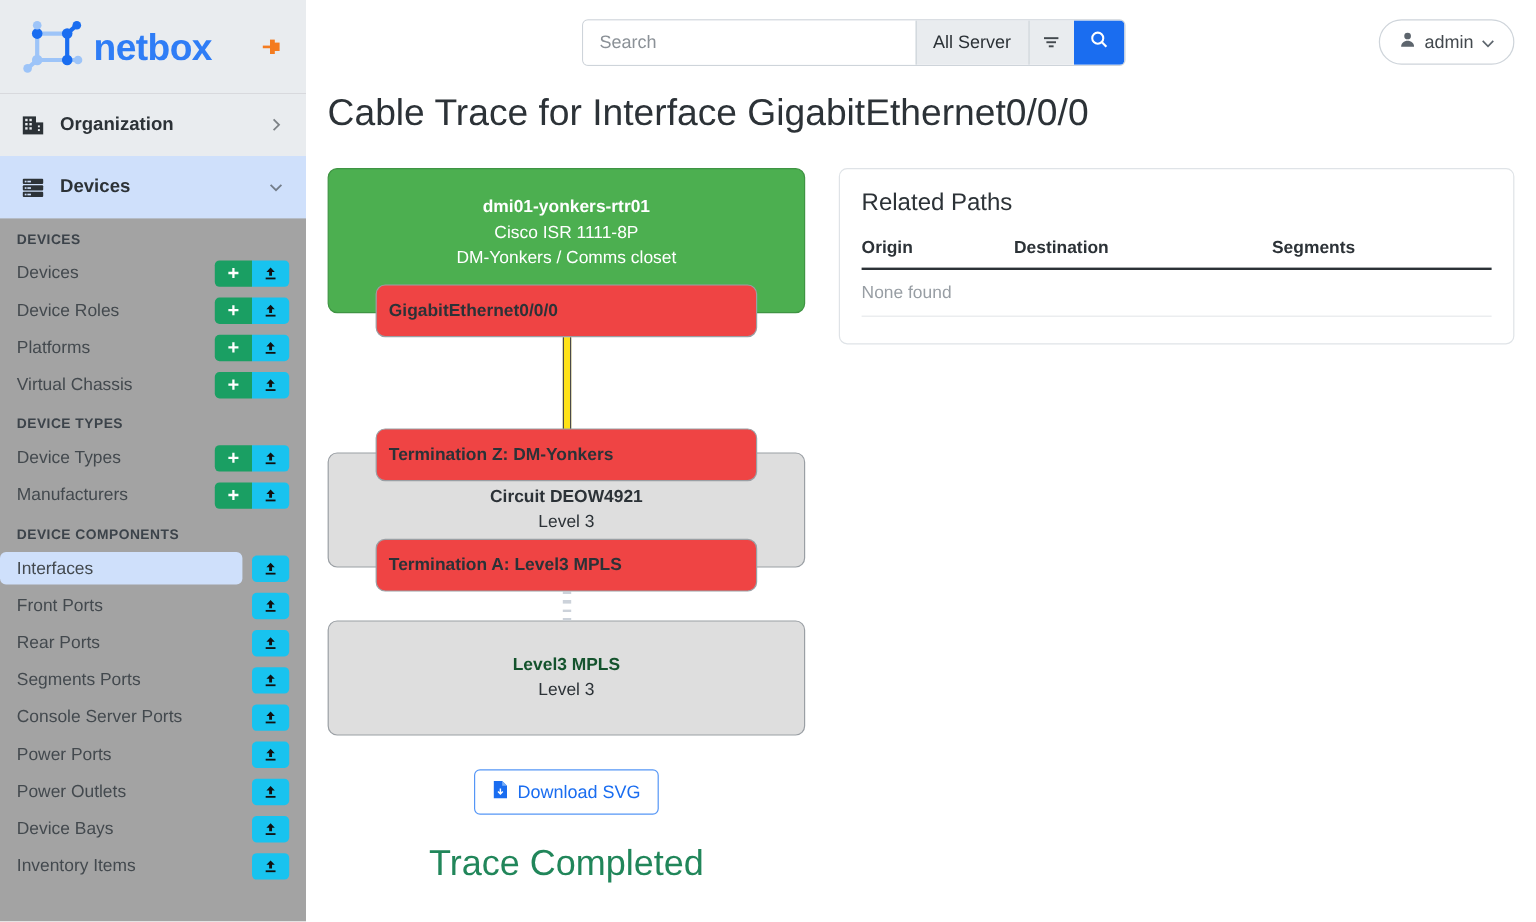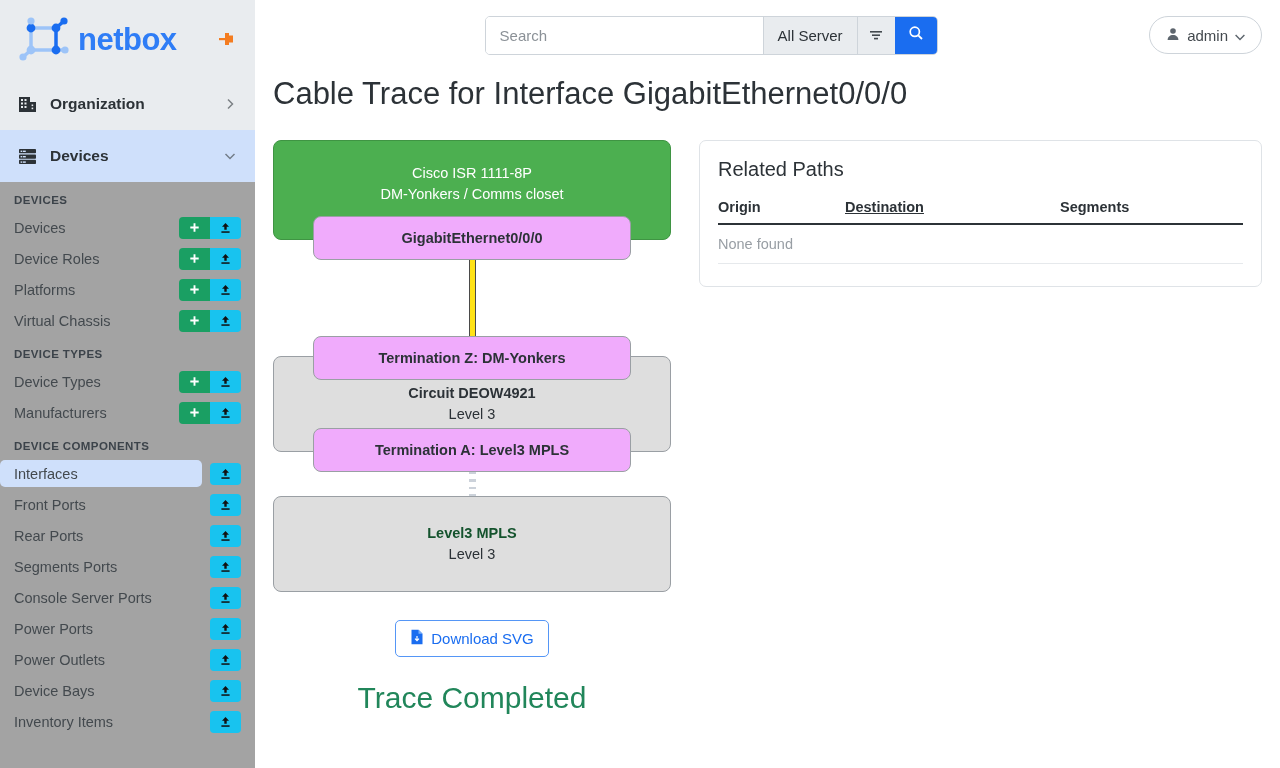--- a/index.html
+++ b/index.html
@@ -142,24 +142,23 @@
     color: #ffffff;
     text-align: center;
     padding: 22px 10px 34px 10px;
     position: relative;
     z-index: 1;
   }
   .node-device .n1 { font-size: 14.5px; font-weight: 700; line-height: 1.45; }
   .node-device .n2, .node-device .n3 { font-size: 14.5px; font-weight: 400; line-height: 1.45; }
 
   .node-term {
-    background: #f0abfc;
+    background: #ef4444;
     border: 1px solid #9a9fa4;
     border-radius: 8px;
-    text-align: center;
     font-size: 14.5px; font-weight: 700; color: #2c3237;
     padding: 13px 10px;
     width: 318px;
     margin: -24px auto 0 auto;
     position: relative;
     z-index: 3;
   }
 
   .cable-seg {
     position: relative;
@@ -242,21 +241,21 @@
   table.paths { width: 100%; border-collapse: collapse; }
   table.paths th {
     text-align: left; font-size: 14.5px; font-weight: 700; color: #2c3237;
     padding: 0 0 8px 0; border-bottom: 2px solid #2c3237;
   }
   table.paths td {
     font-size: 14.5px; color: #989ea4; padding: 11px 0;
     border-bottom: 1px solid #e6e9ec;
   }
   .col-origin { width: 127px; }
-  .col-dest { width: 215px; text-decoration: underline; }
+  .col-dest { width: 215px; }
 </style>
 </head>
 <body>
 
 <div id="app">
 
   <aside class="sidebar">
 
     <div class="brand">
       <div class="brand-logo">
@@ -612,20 +611,21 @@
     </div>
 
     <h1 class="page-title">Cable Trace for Interface GigabitEthernet0/0/0</h1>
 
     <div class="content">
 
       <div class="trace-col">
         <div class="trace">
 
           <div class="node-device">
+            <div class="n1">dmi01-yonkers-rtr01</div>
             <div class="n2">Cisco ISR 1111-8P</div>
             <div class="n3">DM-Yonkers / Comms closet</div>
           </div>
 
           <div class="node-term">
             <span>GigabitEthernet0/0/0</span>
           </div>
 
           <div class="cable-seg">
             <div class="cable-line"></div>

